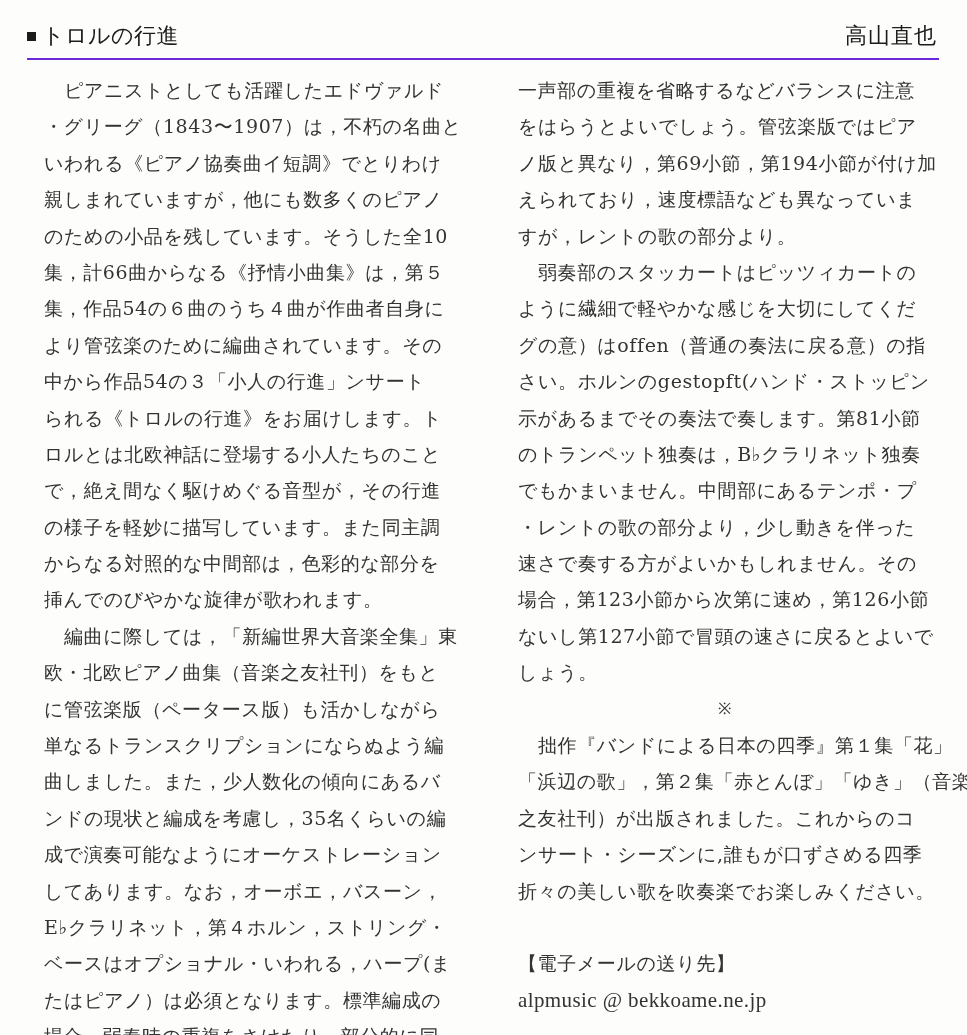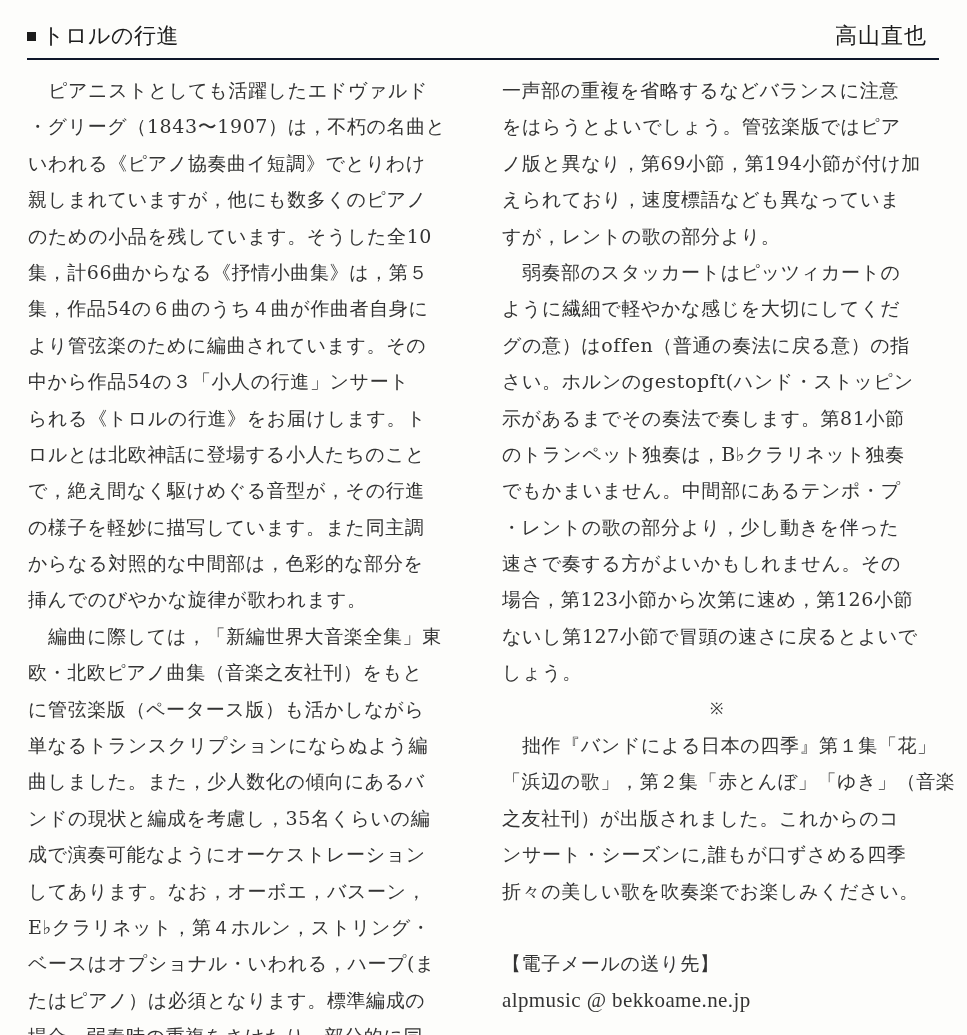--- a/index.html
+++ b/index.html
@@ -14,21 +14,21 @@
       position: relative;
       color: #2a2a2a;
       font-family: "DejaVu Serif", "Liberation Serif", serif;
     }
     .page-header {
       position: absolute;
       left: 27px;
       top: 18px;
       width: 912px;
       height: 40px;
-      border-bottom: 2px solid #0f172a;
+      border-bottom: 2px solid #6d28d9;
     }
     .header-title {
       position: absolute;
       left: 0;
       top: 3px;
       font-family: "DejaVu Sans", "Liberation Sans", sans-serif;
       font-size: 22px;
       color: #1c1c1c;
       display: flex;
       align-items: center;
@@ -36,41 +36,42 @@
     }
     .header-bullet {
       display: inline-block;
       width: 9px;
       height: 9px;
       background: #1c1c1c;
       margin-right: 6px;
     }
     .header-author {
       position: absolute;
-      right: 12px;
+      right: 2px;
       top: 3px;
       font-family: "DejaVu Sans", "Liberation Sans", sans-serif;
       font-size: 22px;
       color: #1c1c1c;
       letter-spacing: 1px;
     }
     .column {
       position: absolute;
       top: 72px;
       width: 440px;
     }
     .col-left { left: 28px; }
     .col-right { left: 502px; }
     .line {
       height: 36.4px;
       line-height: 36.4px;
       font-size: 19px;
       white-space: nowrap;
       letter-spacing: 0.6px;
       color: #333;
+      margin-left: 16px;
     }
     .indent { padding-left: 20px; }
     .center-mark {
       text-align: center;
       font-size: 16px;
       padding-right: 10px;
     }
     .spacer { height: 36.4px; }
     .email {
       font-family: "Liberation Serif", "DejaVu Serif", serif;

